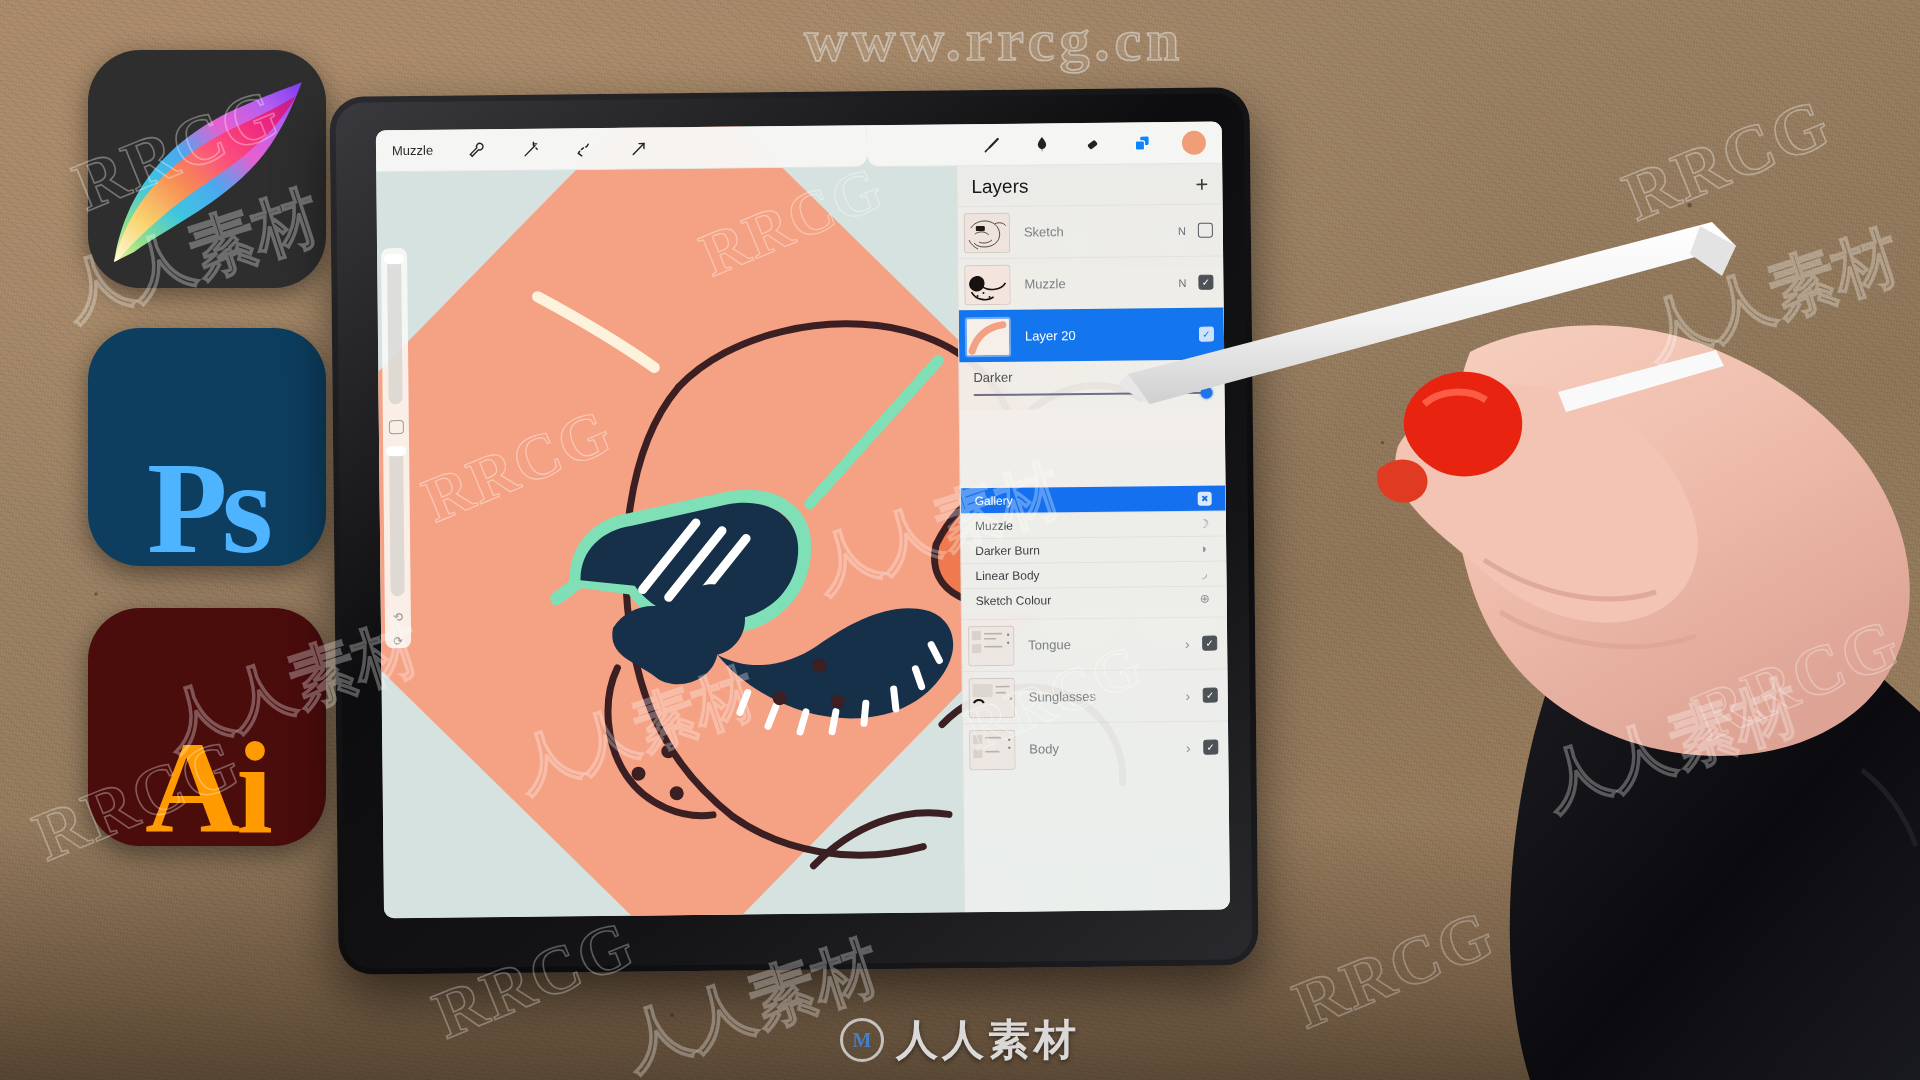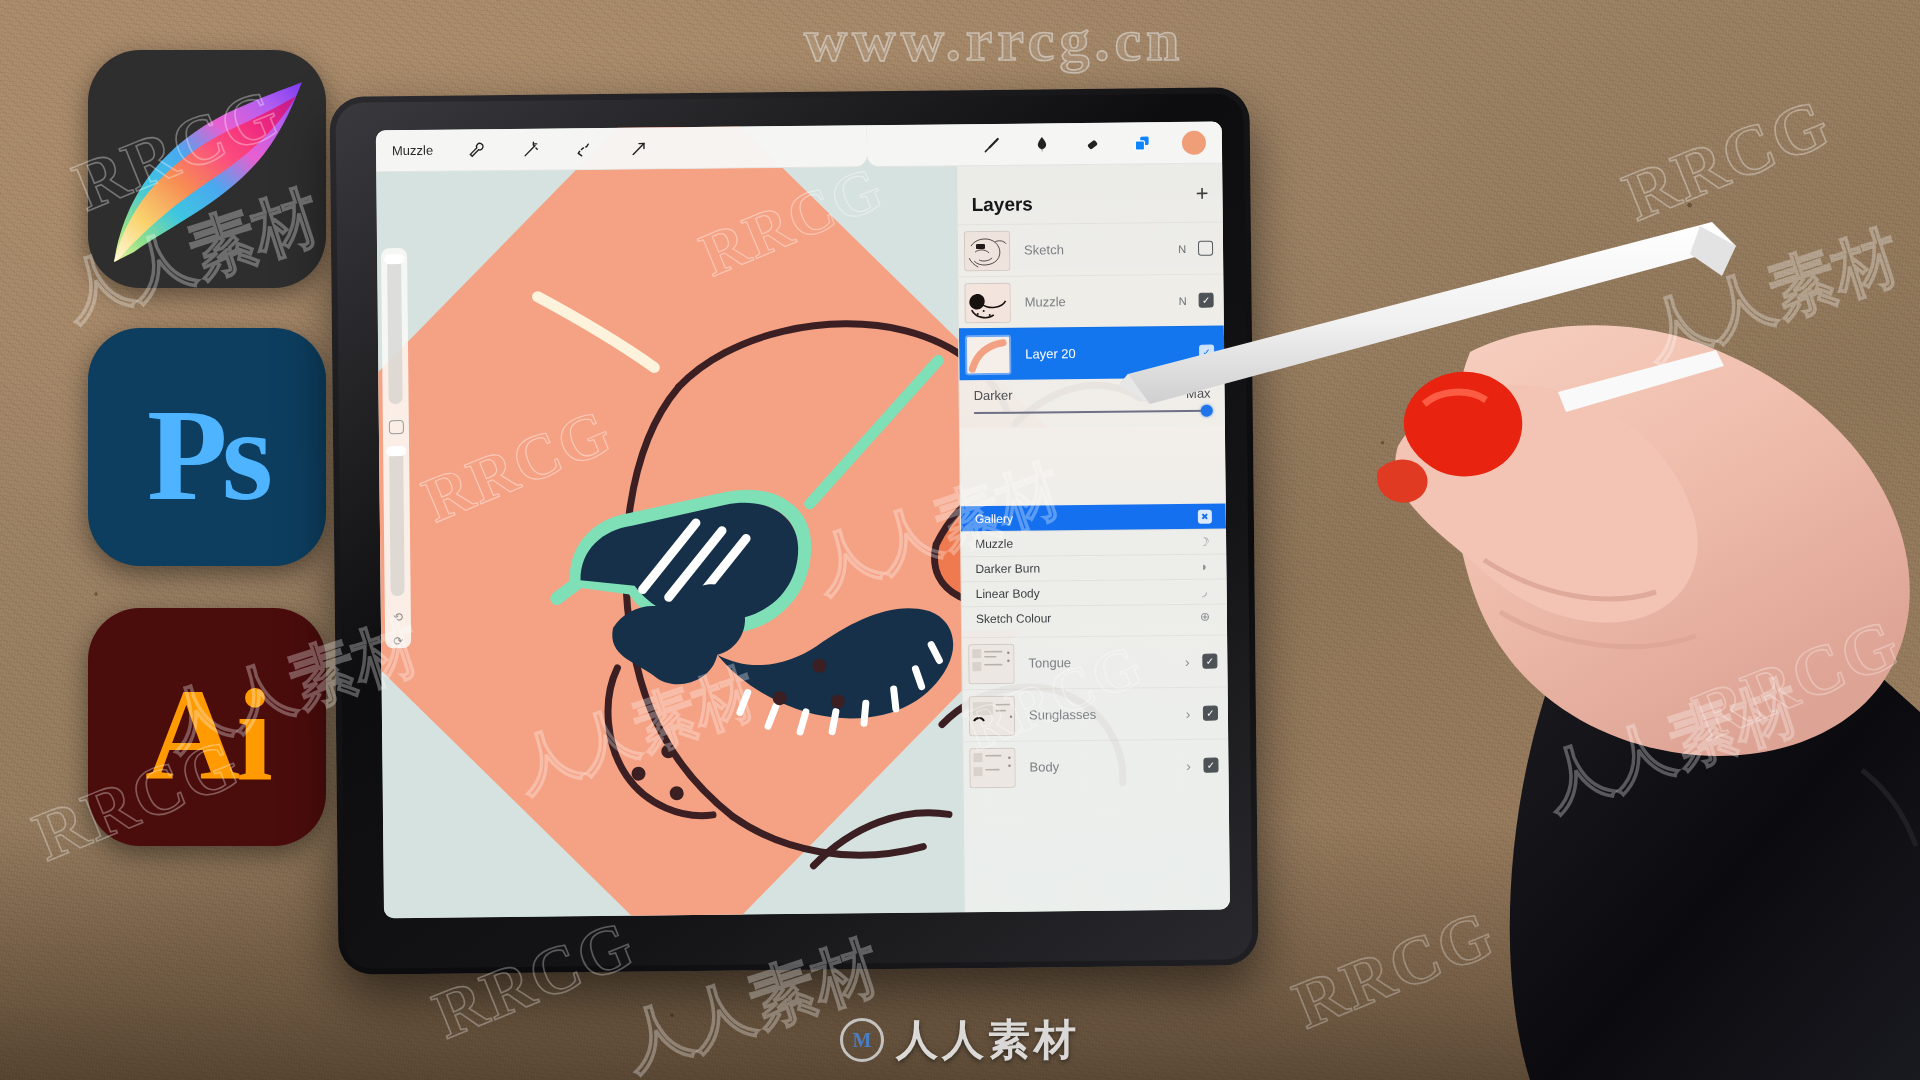--- a/index.html
+++ b/index.html
@@ -44,21 +44,21 @@
     position:absolute; left:0; right:0; bottom:0; height:260px;
     background:linear-gradient(180deg, rgba(40,26,14,0) 0%, rgba(40,26,14,.35) 70%, rgba(30,20,10,.5) 100%);
   }
 
   
   .app-icon {
     position:absolute;
     width:238px; height:238px;
     border-radius:52px;
     box-shadow:0 8px 26px rgba(0,0,0,.45);
-    display:flex; align-items:center; justify-content:center;
+    display:flex; align-items:flex-end; justify-content:center;
     overflow:hidden;
   }
   #icon-procreate { left:88px; top:50px; background:#2e2e2e; }
   #icon-photoshop { left:88px; top:328px; background:#0d3e5f; }
   #icon-illustrator { left:88px; top:608px; background:#4b0c0c; }
   .ps-text {
     font-family:"Liberation Serif", serif;
     font-weight:700; font-size:132px; color:#4fb4ff;
     letter-spacing:-6px; line-height:1;
     transform:translateY(8px);
@@ -142,21 +142,21 @@
     width:266px; bottom:0;
     background:linear-gradient(180deg, rgba(236,236,232,0.96) 0%, rgba(242,238,233,0.95) 28%, rgba(235,239,237,0.95) 100%);
     border-left:1px solid rgba(0,0,0,.06);
     overflow:hidden;
     display:flex; flex-direction:column;
   }
   #layers-header {
     display:flex; align-items:center; justify-content:space-between;
     padding:10px 14px 8px 14px;
   }
-  #layers-title { font-size:19px; font-weight:700; color:#17181a;margin-top:18px; }
+  #layers-title { font-size:19px; font-weight:400; color:#17181a; }
   #layers-add { font-size:22px; color:#3a3a3a; line-height:1; font-weight:300; }
 
   .layer-row {
     display:flex; align-items:center;
     height:52px;
     padding:0 10px 0 6px;
     gap:8px;
     border-top:1px solid rgba(0,0,0,.045);
   }
   .layer-row.selected { background:#1476ef; }

